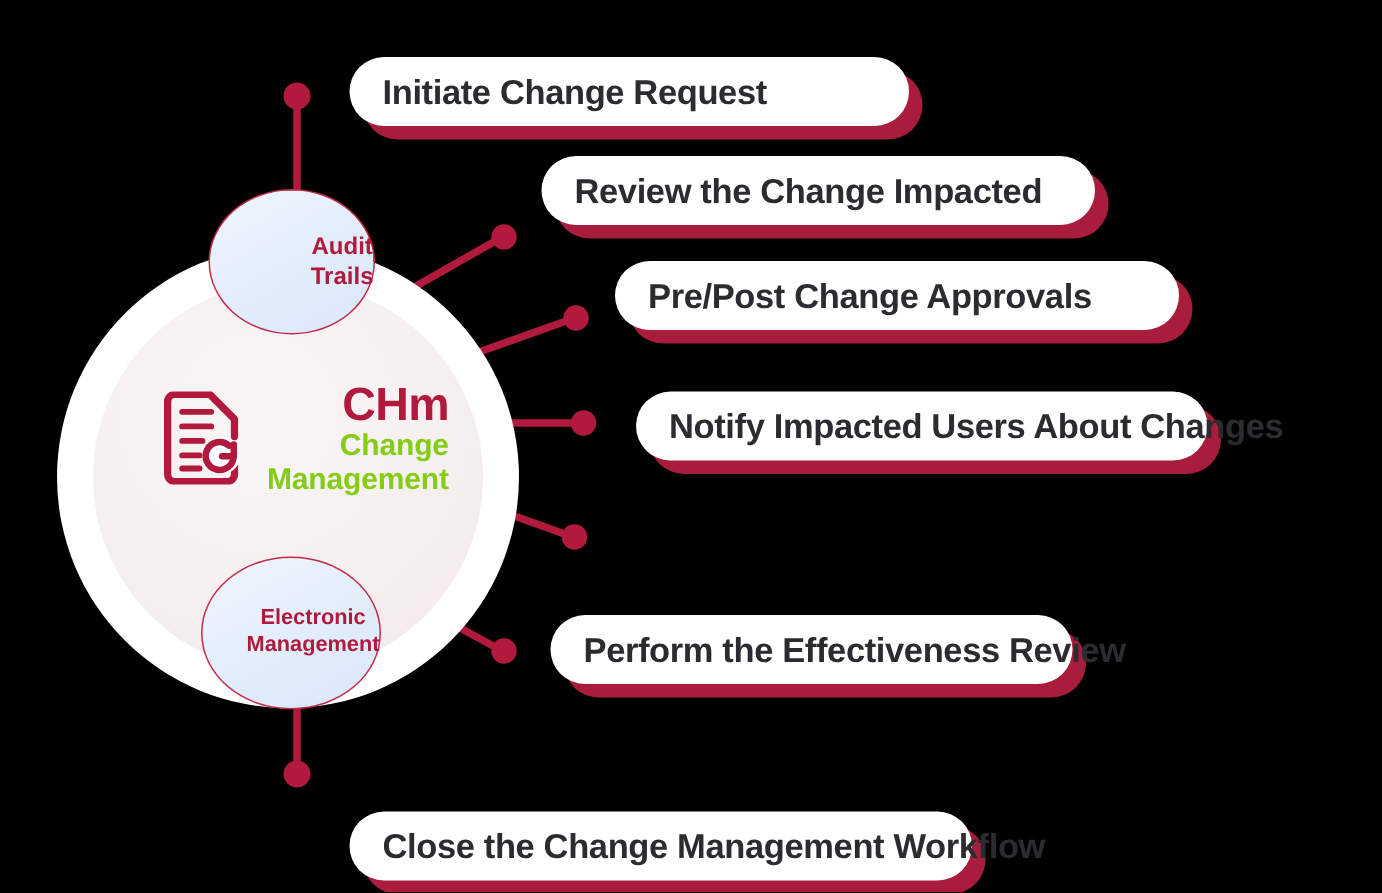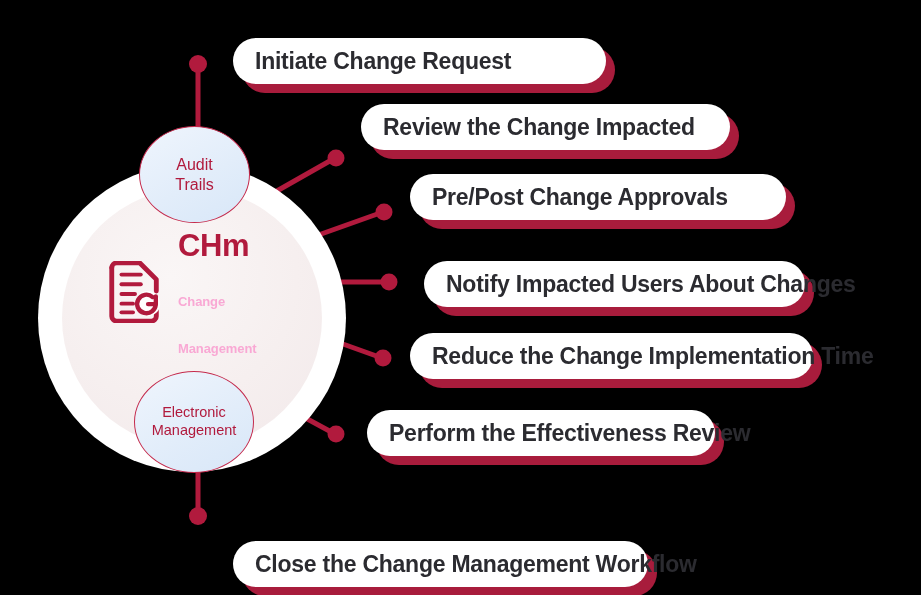--- a/index.html
+++ b/index.html
@@ -45,55 +45,55 @@
   
   #brand {
     position: absolute;
     left: 104px;
     top: 252px;
     width: 200px;
     height: 80px;
     display: flex;
     align-items: center;
     gap: 12px;
+    text-align: right;
   }
 
   #brand-icon { width: 62px; height: 62px; flex: 0 0 auto; }
 
   #brand-text { line-height: 1; padding-top: 2px; }
 
   #brand-abbr {
     font-size: 31px;
     font-weight: 700;
     color: #b11a3d;
     letter-spacing: -0.4px;
     line-height: 1.02;
   }
 
   #brand-l1, #brand-l2 {
-    font-size: 13px;
+    font-size: 20px;
     font-weight: 600;
-    color: #f9a8d4;
+    color: #84cc16;
     line-height: 1.16;
     letter-spacing: -0.1px;
-    margin-top: 32px;
   }
 
   
   .satellite {
     position: absolute;
     border-radius: 50%;
     background: linear-gradient(150deg, #eff5fd 0%, #e2edfa 55%, #d8e7f8 100%);
     border: 1.5px solid #c42a4c;
     display: flex;
     align-items: center;
-    justify-content: center;
+    justify-content: flex-end;
     text-align: center;
     color: #b11a3d;
-    font-weight: 400;
+    font-weight: 700;
     line-height: 1.22;
   }
 
   #satellite-audit {
     left: 139px; top: 126px;
     width: 111px; height: 97px;
     font-size: 16px;
   }
 
   #satellite-esign {
@@ -234,26 +234,20 @@
     </div>
   </div>
 
   <div class="pill" style="left:424px; top:261px; width:381px;">
     <div class="pill-shadow"></div>
     <div class="pill-face">
       <span class="pill-label">Notify Impacted Users About Changes</span>
     </div>
   </div>
 
-  <div class="pill" style="left:410px; top:333px; width:403px;">
-    <div class="pill-shadow"></div>
-    <div class="pill-face">
-      <span class="pill-label">Reduce the Change Implementation Time</span>
-    </div>
-  </div>
 
   <div class="pill" style="left:367px; top:410px; width:348px;">
     <div class="pill-shadow"></div>
     <div class="pill-face">
       <span class="pill-label">Perform the Effectiveness Review</span>
     </div>
   </div>
 
   <div class="pill" style="left:233px; top:493px; width:415px;margin-top:48px;">
     <div class="pill-shadow"></div>

